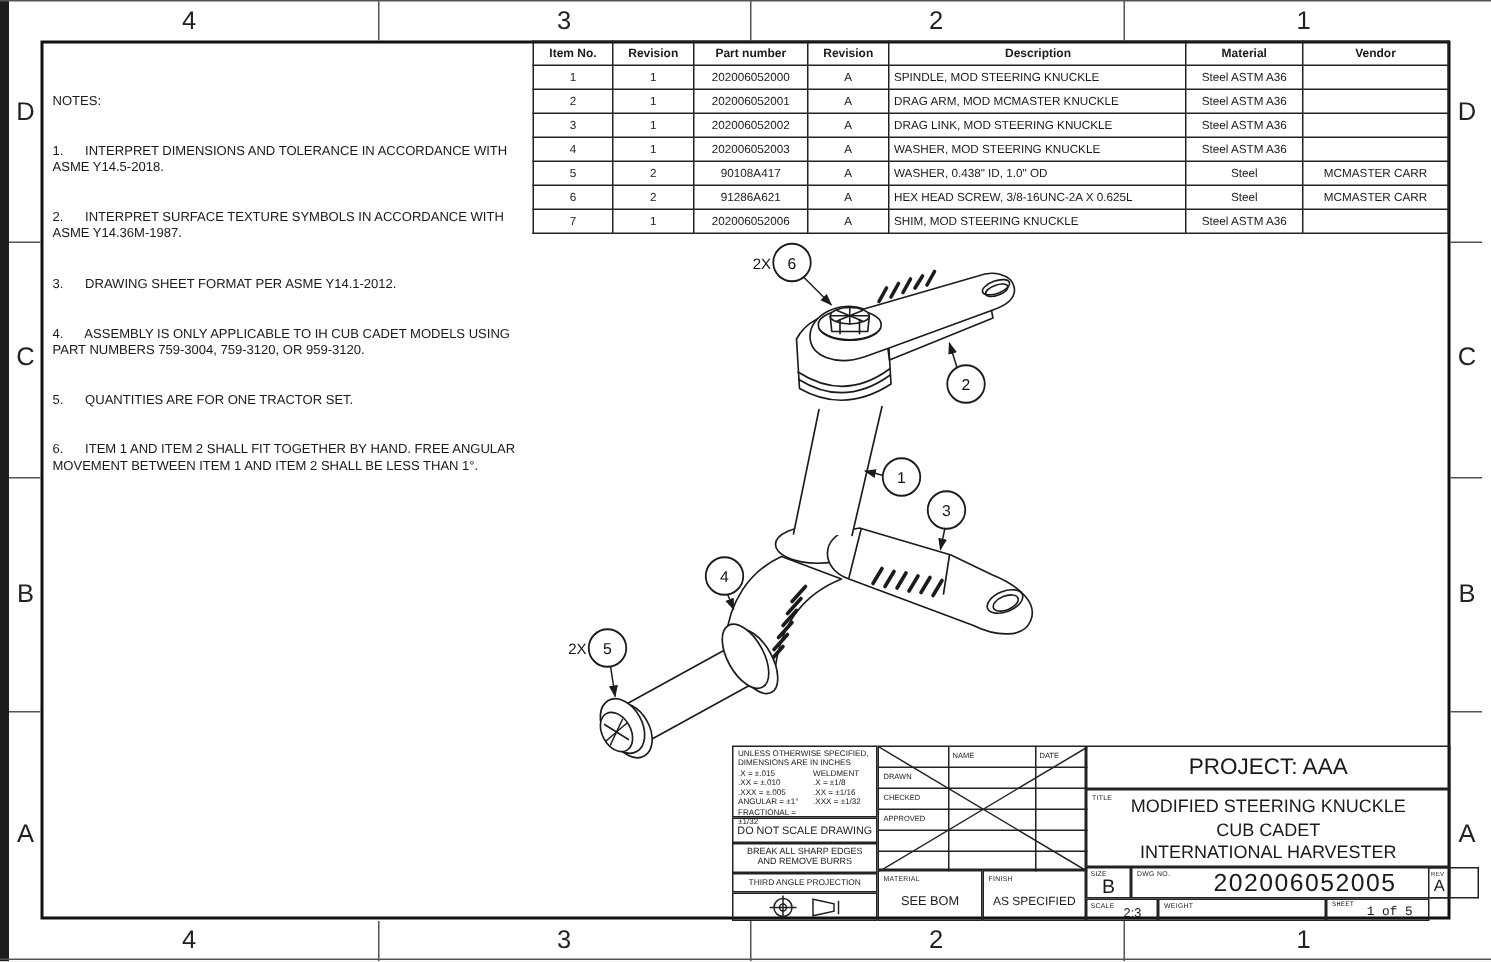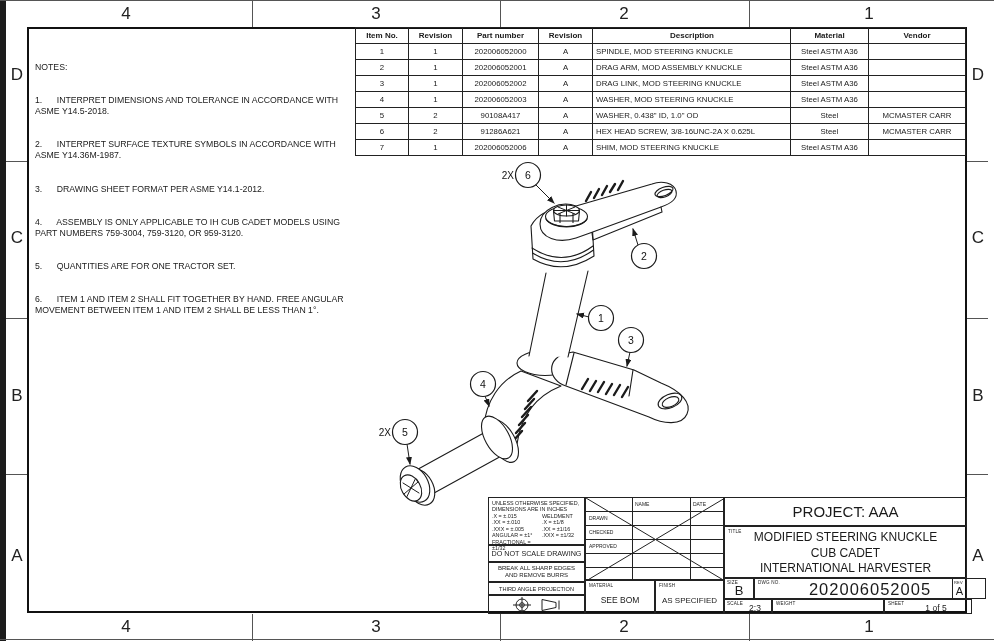--- a/index.html
+++ b/index.html
@@ -112,21 +112,21 @@
             <td>A</td>
             <td class="desc">SPINDLE, MOD STEERING KNUCKLE</td>
             <td>Steel ASTM A36</td>
             <td></td>
       </tr>
       <tr>
         <td>2</td>
             <td>1</td>
             <td>202006052001</td>
             <td>A</td>
-            <td class="desc">DRAG ARM, MOD ASSEMBLY KNUCKLE</td>
+            <td class="desc">DRAG ARM, MOD MCMASTER KNUCKLE</td>
             <td>Steel ASTM A36</td>
             <td></td>
       </tr>
       <tr>
         <td>3</td>
             <td>1</td>
             <td>202006052002</td>
             <td>A</td>
             <td class="desc">DRAG LINK, MOD STEERING KNUCKLE</td>
             <td>Steel ASTM A36</td>
@@ -398,18 +398,18 @@
       <div class="lbl" style="left:1px;top:1px;font-size:4px;">REV</div>
       <div class="ctr" style="height:100%;font-size:11px;padding-top:4px;box-sizing:border-box;">A</div>
     </div>
     <div class="tb" style="left:236px;top:102px;width:48px;height:15px;">
       <div class="lbl" style="left:2px;top:1px;">SCALE</div>
       <div class="ctr" style="height:100%;font-size:8.5px;padding:3px 0 0 14px;box-sizing:border-box;">2:3</div>
     </div>
     <div class="tb" style="left:284px;top:102px;width:112px;height:15px;">
       <div class="lbl" style="left:3px;top:1px;">WEIGHT</div>
     </div>
-    <div class="tb" style="left:396px;top:102px;width:88px;height:15px;">
+    <div class="tb" style="left:396px;top:102px;width:69px;height:15px;font-family:Liberation Mono, monospace;">
       <div class="lbl" style="left:3px;top:1px;">SHEET</div>
       <div class="ctr" style="height:100%;font-size:8.5px;padding:3px 0 0 16px;box-sizing:border-box;">1 of 5</div>
     </div>
   </div>
 </div>
 
 </body></html>

